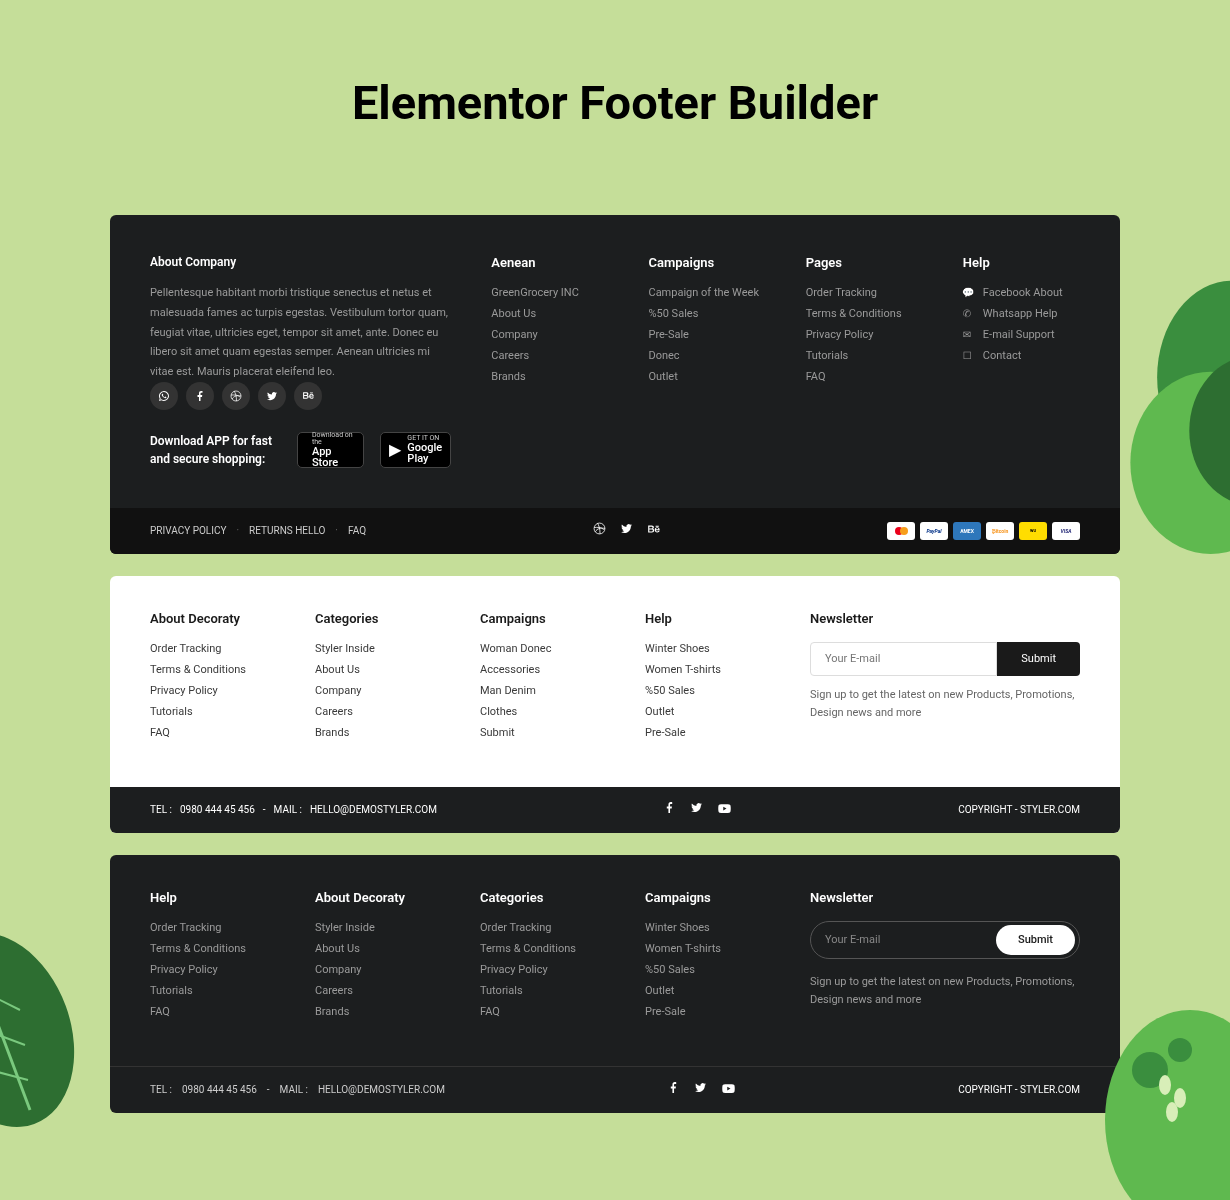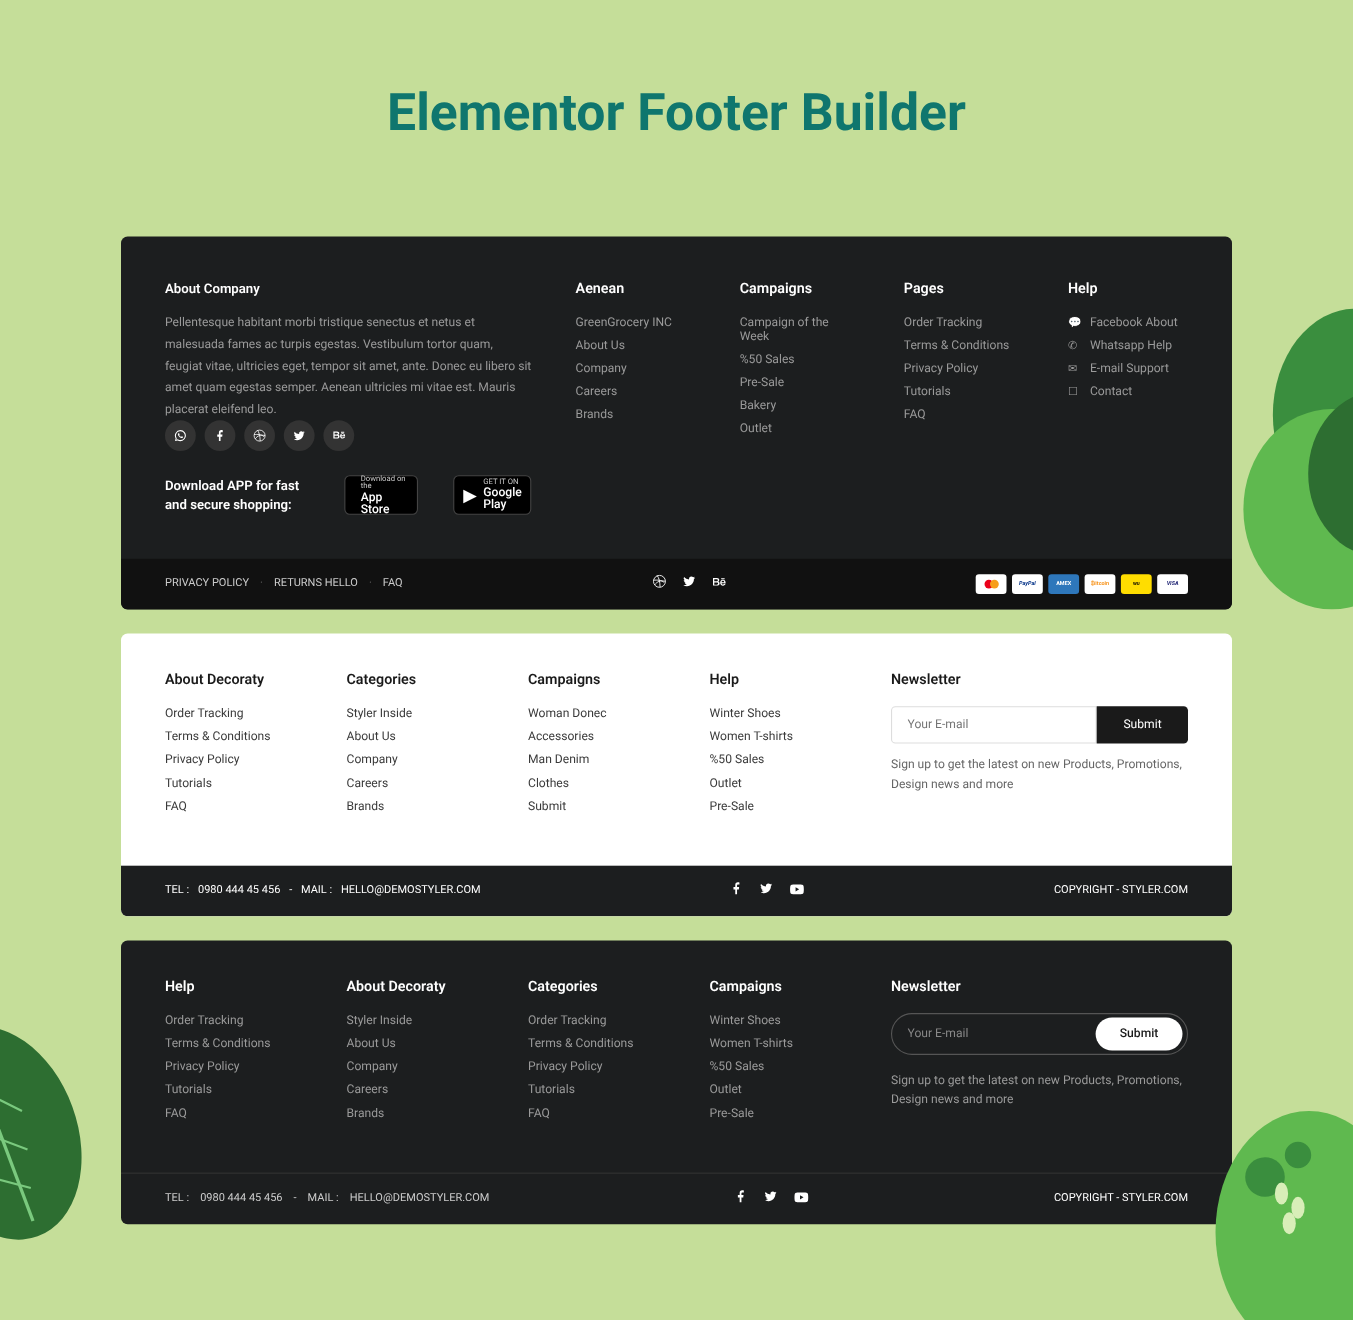--- a/index.html
+++ b/index.html
@@ -1,32 +1,32 @@
 <!DOCTYPE html>
 <html><head>
 <meta charset="utf-8">
 <style>
 *{margin:0;padding:0;box-sizing:border-box;font-family:-apple-system,BlinkMacSystemFont,"Segoe UI",Roboto,sans-serif}
 body{background:#c5de99;min-height:1200px;width:1230px;overflow:hidden;position:relative}
 .header{text-align:center;padding:75px 0 60px}
-.header h1{font-size:47px;font-weight:700;color:#0f766e;margin-bottom:25px}
+.header h1{font-size:47px;font-weight:700;color:#000000;margin-bottom:25px}
 .header p{font-size:27px;color:#2d2d2d;font-weight:500;line-height:1.4}
 .header p .underline{text-decoration:underline}
 .footers{padding:0 110px}
 .footer-card{border-radius:6px;margin-bottom:22px;overflow:hidden}
 
 
 .f1{background:#1c1e1f}
 .f1-main{padding:40px;display:flex;gap:40px;color:#fff}
 .f1-about{flex:1.6}
 .f1-about h3{font-size:12px;font-weight:600;margin-bottom:14px}
 .f1-about p{font-size:11px;line-height:1.8;color:#9a9a9a;}
 .socials{display:flex;gap:8px;margin-bottom:22px}
 .social-btn{width:28px;height:28px;border-radius:50%;background:#333;display:flex;align-items:center;justify-content:center;font-size:11px;color:#fff;cursor:pointer}
-.download-row{display:flex;align-items:flex-end;gap:32px}
+.download-row{display:flex;align-items:flex-end;gap:16px}
 .download-label{font-size:12px;font-weight:600;line-height:1.5;max-width:140px}
 .store-btn{width:108px;height:36px;background:#000;border:1px solid #444;border-radius:5px;display:flex;align-items:center;padding:0 8px;gap:6px;cursor:pointer}
 .store-btn .icon{font-size:16px}
 .store-btn .txt{display:flex;flex-direction:column;line-height:1}
 .store-btn .txt .sm{font-size:7px;color:#ccc}
 .store-btn .txt .lg{font-size:11px;color:#fff;font-weight:500}
 .f1-col{flex:0.7}
 .f1-col h4{font-size:13px;font-weight:600;margin-bottom:16px}
 .f1-col ul{list-style:none}
 .f1-col li{font-size:11px;color:#9a9a9a;margin-bottom:8px;cursor:pointer}
@@ -177,21 +177,21 @@
         <li>Careers</li>
         <li>Brands</li>
       </ul>
     </div>
     <div class="f1-col">
       <h4>Campaigns</h4>
       <ul>
         <li>Campaign of the Week</li>
         <li>%50 Sales</li>
         <li>Pre-Sale</li>
-        <li>Bakery</li>
+        <li>Donec</li>
         <li>Outlet</li>
       </ul>
     </div>
     <div class="f1-col">
       <h4>Pages</h4>
       <ul>
         <li>Order Tracking</li>
         <li>Terms &amp; Conditions</li>
         <li>Privacy Policy</li>
         <li>Tutorials</li>

